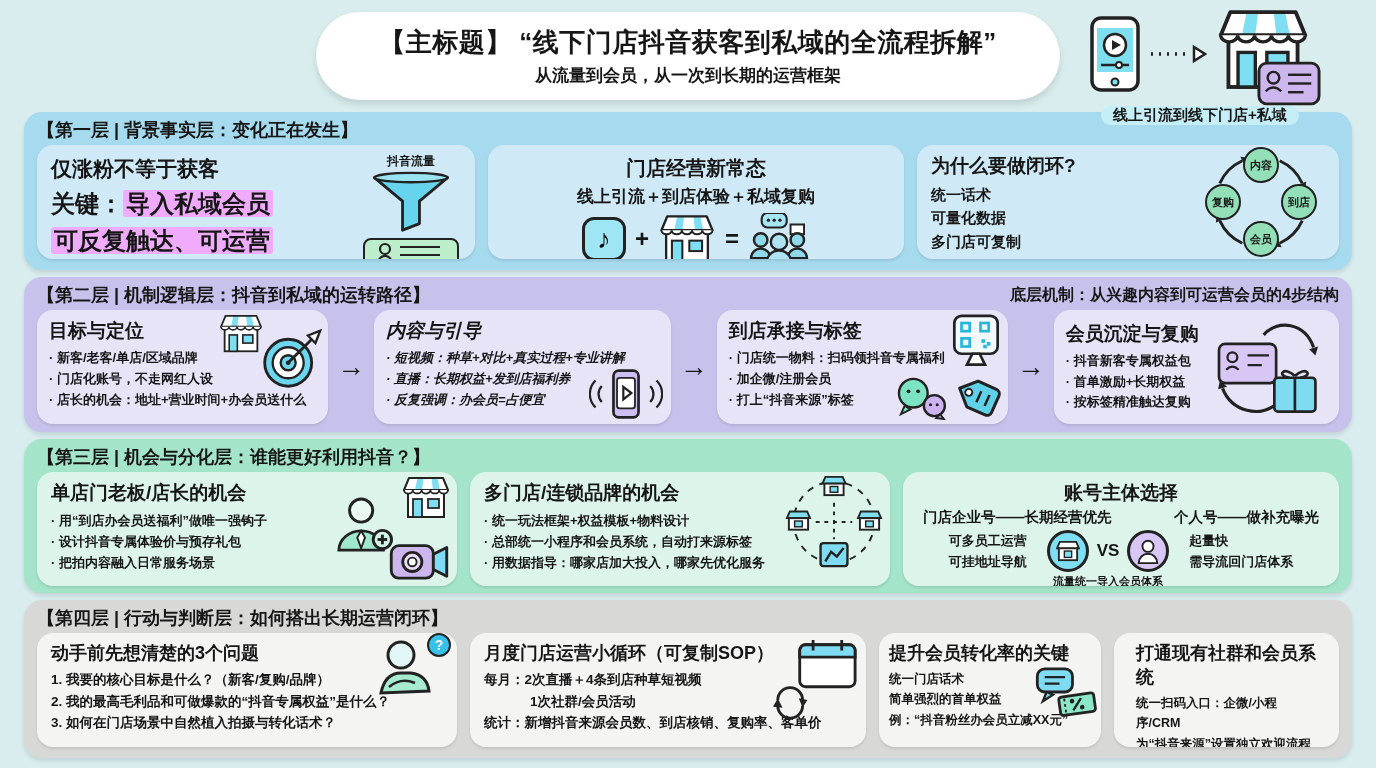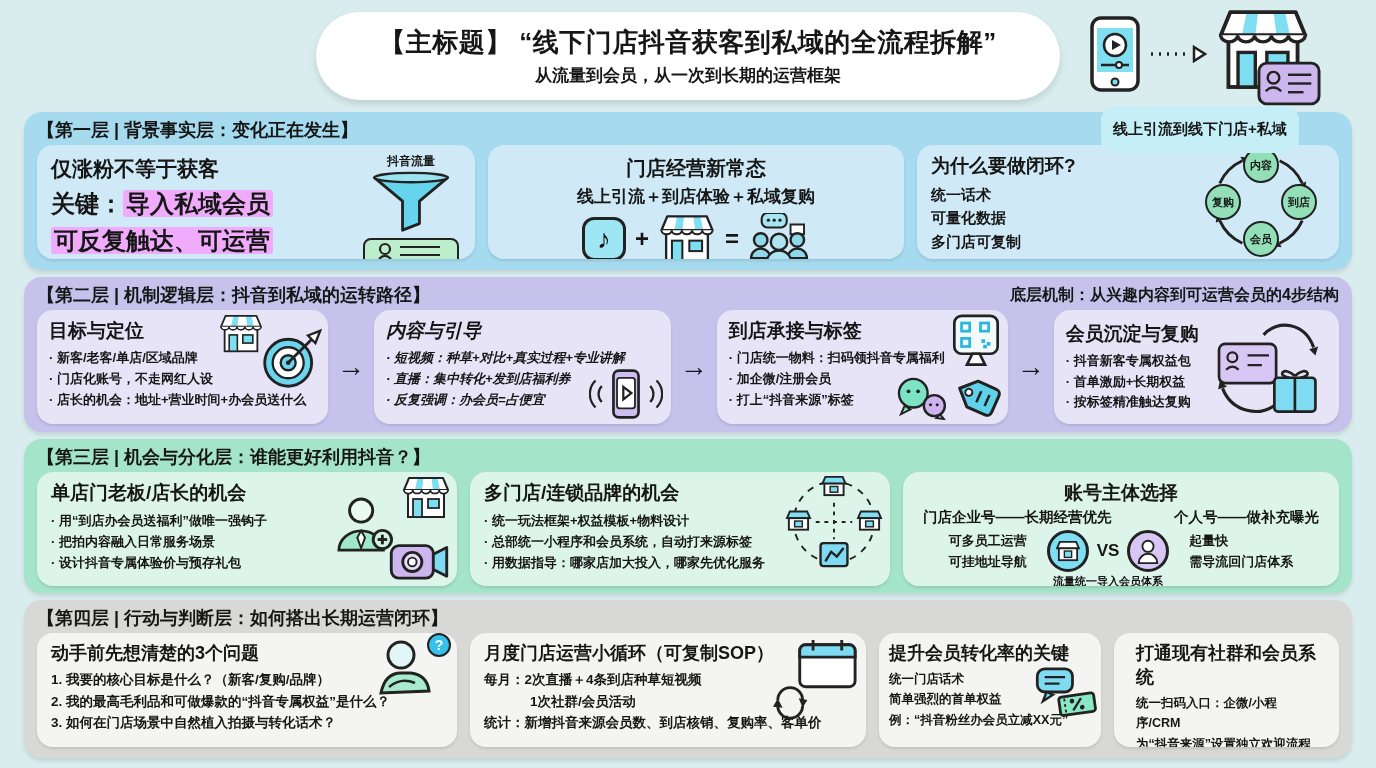--- a/index.html
+++ b/index.html
@@ -16,21 +16,21 @@
   }
   .banner-title{font-size:26px;font-weight:800;letter-spacing:.5px;}
   .banner-sub{font-size:17px;margin-top:4px;}
   
   .corner{position:absolute;top:6px;right:20px;width:312px;z-index:2;}
   .corner-icons{display:flex;align-items:center;justify-content:center;gap:8px;height:96px;}
   .corner-store{position:relative;width:96px;height:92px;}
   .corner-store .bigstore{position:absolute;left:0;top:0;}
   .corner-store .membercard{position:absolute;right:-10px;bottom:-6px;}
   .corner-caption{
-    background:#c6eef6;border-radius:14px;padding:14px 12px;font-size:15px;
+    background:#c6eef6;border-radius:14px;padding:0 12px;font-size:15px;
     width:fit-content;margin:4px auto 0;text-align:center;
   }
   
   .layers{padding-top:112px;}
   .layer{border-radius:18px;margin:0 24px 7px;padding:5px 13px 9px;box-sizing:border-box;box-shadow:0 3px 4px rgba(0,0,0,.10);}
   .layer-head{display:flex;justify-content:space-between;align-items:center;height:26px;font-size:18px;}
   .layer-note{font-size:16px;}
   .cards{display:flex;gap:13px;margin-top:2px;height:114px;}
   .card{
     border-radius:16px;padding:8px 14px;box-sizing:border-box;position:relative;
@@ -304,21 +304,21 @@
             <polygon points="51,7 64,2 59,15" fill="#fff" stroke="#222" stroke-width="2.5"></polygon>
           </svg>
         </div>
       </div>
 
       <div class="flow-arrow">→</div>
 
       <div class="card l2c2">
         <div class="l2-title">内容与引导</div>
         <div class="l2-bullet">短视频：种草+对比+真实过程+专业讲解</div>
-        <div class="l2-bullet">直播：集中转化+发到店福利券</div>
+        <div class="l2-bullet">直播：长期权益+发到店福利券</div>
         <div class="l2-bullet">反复强调：办会员=占便宜</div>
         <svg class="l2c2-icon" width="74" height="52" viewBox="0 0 74 58">
           <g stroke="#222" fill="none" stroke-width="2.5">
             <path d="M10,20 a13,13 0 0 0 0,18"></path>
               <path d="M3,14 a21,21 0 0 0 0,30"></path>
             <path d="M64,20 a13,13 0 0 1 0,18"></path>
               <path d="M71,14 a21,21 0 0 1 0,30"></path>
           </g>
           <rect x="23" y="3" width="28" height="52" rx="6" fill="#cdbdf0" stroke="#222" stroke-width="3"></rect>
           <rect x="27" y="11" width="20" height="34" rx="3" fill="#fff" stroke="#222" stroke-width="2"></rect>
@@ -394,22 +394,22 @@
 
   <div class="layer l3">
     <div class="layer-head">
       <span>【第三层 | 机会与分化层：谁能更好利用抖音？】</span>
     </div>
     <div class="cards">
 
       <div class="card l3c1">
         <div class="l3-title">单店门老板/店长的机会</div>
         <div class="l3-bullet">用“到店办会员送福利”做唯一强钩子</div>
+        <div class="l3-bullet">设计抖音专属体验价与预存礼包</div>
         <div class="l3-bullet">把拍内容融入日常服务场景</div>
-        <div class="l3-bullet">设计抖音专属体验价与预存礼包</div>
         <svg class="l3c1-store" width="50" height="44" viewBox="0 0 100 88">
           <rect x="14" y="28" width="72" height="54" fill="#fff" stroke="#222" stroke-width="4"></rect>
           <path d="M16,4 h68 l10,24 H6 z" fill="#fff"></path>
           <path d="M33,4 l-5,24 h14 l3,-24 z" fill="#7edef2"></path>
           <path d="M61,4 l3,24 h14 l-5,-24 z" fill="#7edef2"></path>
           <path d="M16,4 h68 l10,24 H6 z" fill="none" stroke="#222" stroke-width="4" stroke-linejoin="round"></path>
           <path d="M6,28 a8.8,7 0 0 0 17.6,0 a8.8,7 0 0 0 17.6,0 a8.8,7 0 0 0 17.6,0 a8.8,7 0 0 0 17.6,0 a8.8,7 0 0 0 17.6,0" fill="#fff" stroke="#222" stroke-width="3.5"></path>
           <rect x="24" y="46" width="18" height="36" fill="#7edef2" stroke="#222" stroke-width="3.5"></rect>
           <rect x="54" y="46" width="22" height="18" fill="#7edef2" stroke="#222" stroke-width="3.5"></rect>
         </svg>

